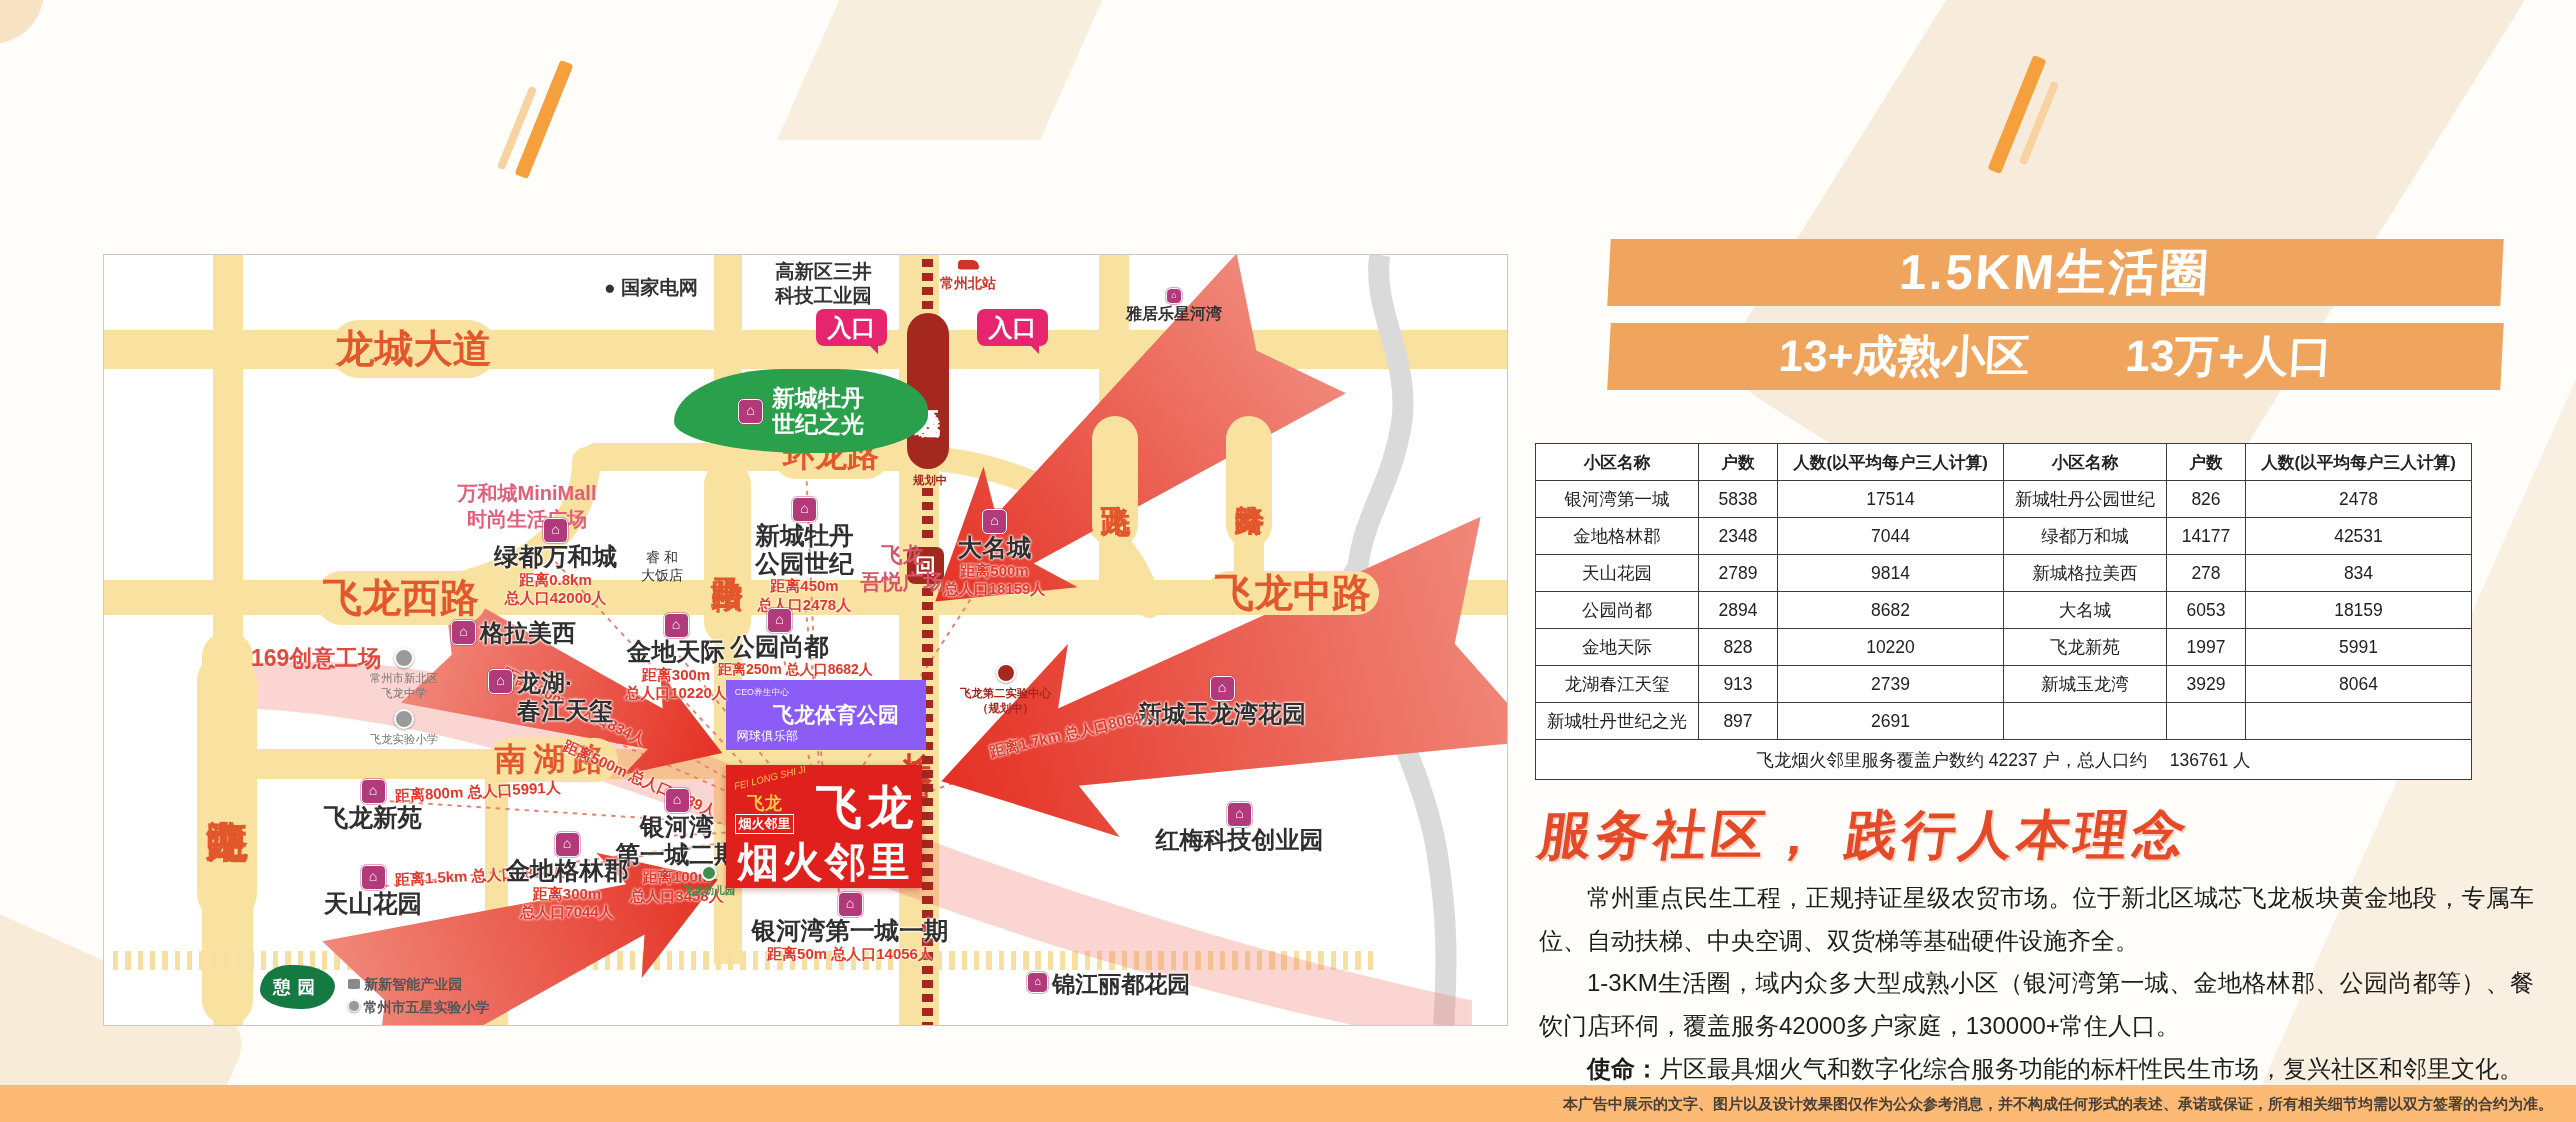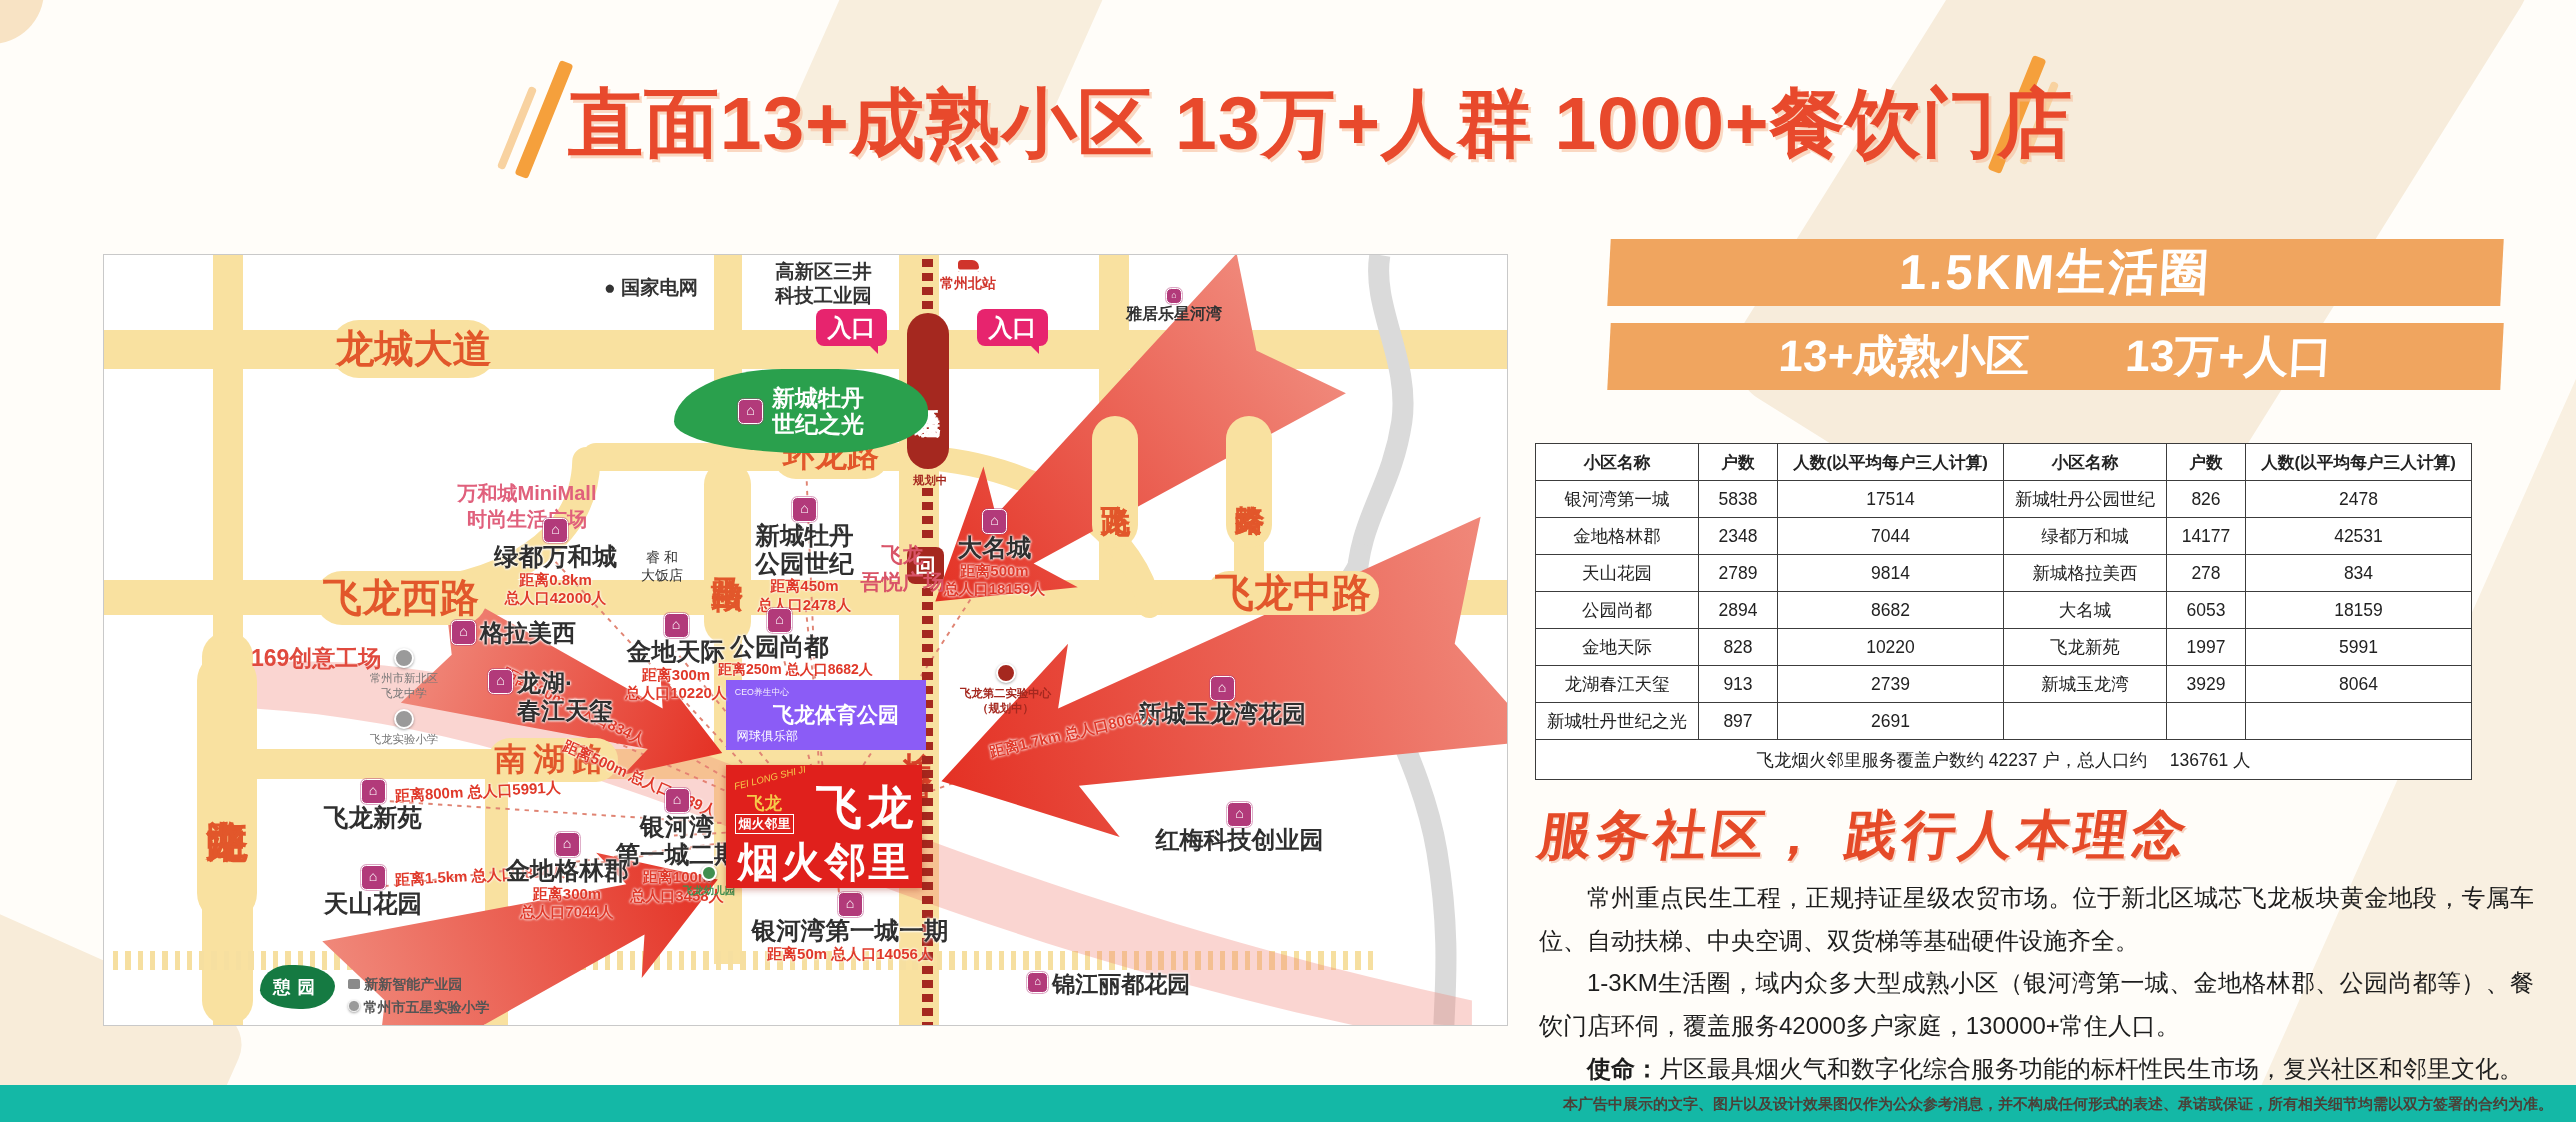--- a/index.html
+++ b/index.html
@@ -53,40 +53,39 @@
   .datatable{position:absolute;left:1535px;top:443px;width:937px;z-index:3;border-collapse:collapse;
        background:#fff;font-size:17.5px;color:#222;}
   .datatable th,.datatable td{border:0.9px solid #3c3c3c;text-align:center;padding:0;height:36px;}
   .datatable th{font-size:16.7px;font-weight:700;}
   .sect-head{position:absolute;left:1539px;top:800px;z-index:3;font-size:53px;font-weight:900;
        color:#e54a28;letter-spacing:4.4px;transform:skewX(-8deg);white-space:nowrap;
        text-shadow:1.8px 1.8px 0 rgba(240,170,140,.5);}
   .paras{position:absolute;left:1539px;top:877px;width:995px;z-index:3;font-size:24px;color:#1d1d1d;
        line-height:1.78;text-align:justify;}
   .paras p{margin:0;text-indent:2em;}
-  .bottom-strip{position:absolute;left:0;top:1085px;width:2576px;height:38px;background:#14b8a6;z-index:2;
+  .bottom-strip{position:absolute;left:0;top:1085px;width:2576px;height:38px;background:#fdba74;z-index:2;
        display:flex;align-items:center;justify-content:flex-end;padding-right:0;}
   .disclaimer{font-size:15px;color:#4a4038;font-weight:600;padding-right:23px;}
   .train-ico{display:inline-block;width:21px;height:11.4px;background:#d0342b;border-radius:3.5px 7px 1.8px 1.8px;
        box-shadow:inset 0 -2.6px 0 #fff;}
 </style>
 </head>
 <body>
 
 <div class="page">
 
   <div class="shape" style="left:816px;top:-35px;width:263px;height:175px;background:#f8eedd;transform:skewX(-24deg);"></div>
   <div class="shape" style="left:1886px;top:-228px;width:491px;height:789px;background:#f7ecdb;transform:rotate(32deg);border-radius:53px;"></div>
   <div class="shape" style="left:2403px;top:368px;width:368px;height:877px;background:#f9f0e1;transform:rotate(24deg);border-radius:53px;"></div>
   <div class="shape" style="left:-123px;top:947px;width:333px;height:281px;background:#f8ecd9;transform:rotate(24deg);border-radius:35px;"></div>
   <div class="shape" style="left:-26px;top:-26px;width:70px;height:70px;background:#f8e3c4;border-radius:0 0 53px 0;"></div>
 
   <div class="slash" style="left:537px;top:58px;width:14px;height:123px;background:#f5a03c;transform:rotate(22deg);"></div>
   <div class="slash" style="left:513px;top:84px;width:8px;height:88px;background:#f8d2a0;transform:rotate(22deg);"></div>
-  <div class="main-title">直面13+成熟小区 13万+人群 1000+餐饮门店</div>
   <div class="slash" style="left:2010px;top:53px;width:14px;height:123px;background:#f5a03c;transform:rotate(22deg);"></div>
   <div class="slash" style="left:2035px;top:79px;width:8px;height:88px;background:#f8d2a0;transform:rotate(22deg);"></div>
 
   <div class="map">
 
     <div class="road" style="left:0;top:75px;width:1403px;height:39px;"></div>
     <div class="road" style="left:0;top:325px;width:1403px;height:35px;"></div>
     <div class="road" style="left:98px;top:494px;width:724px;height:30px;"></div>
     <div class="road" style="left:478px;top:188px;width:333px;height:28px;border-radius:14px;"></div>
     <div class="road" style="left:109px;top:0;width:30px;height:770px;"></div>

